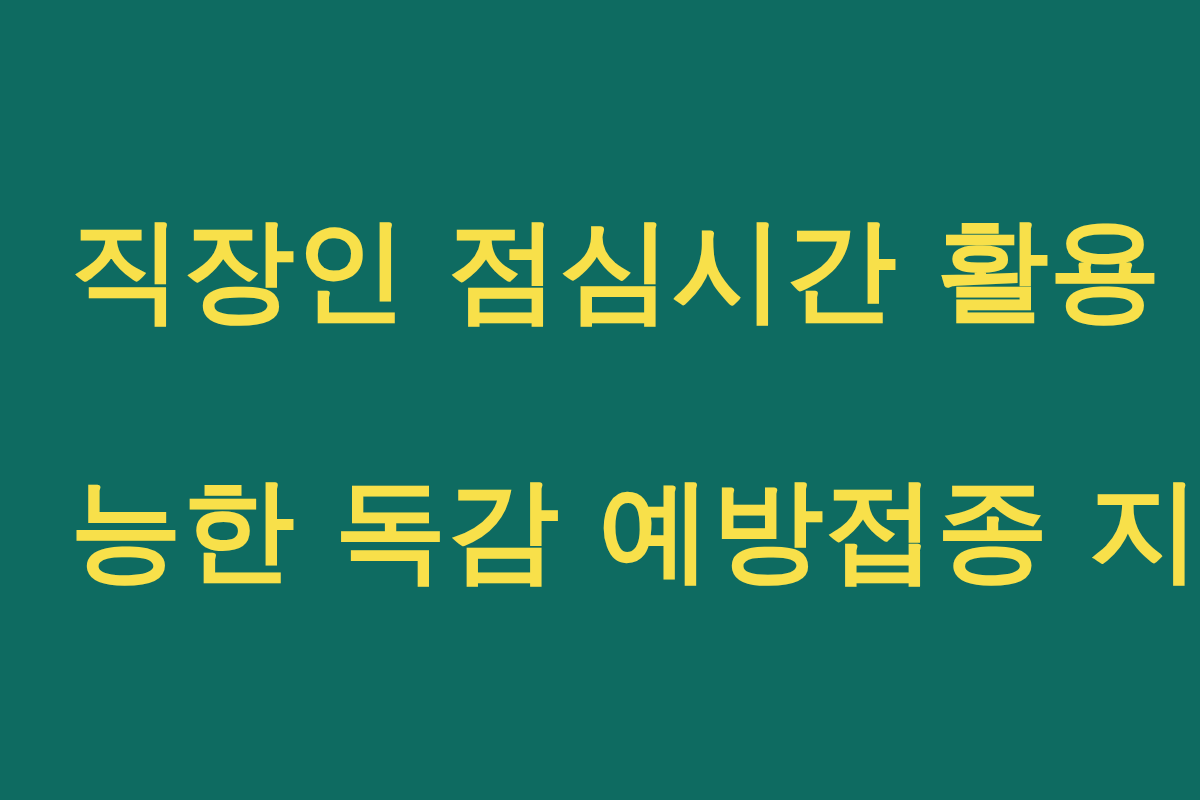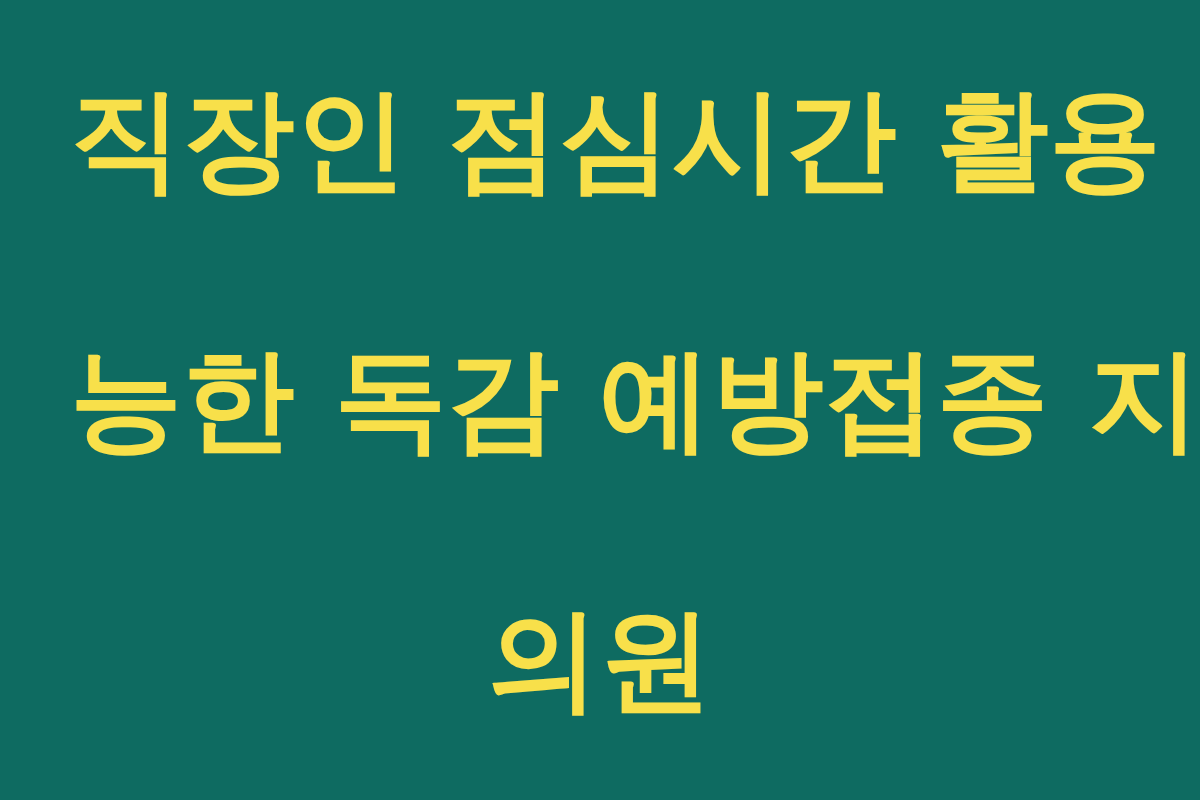--- a/index.html
+++ b/index.html
@@ -51,16 +51,15 @@
   }
 </style>
 </head>
 <body>
 
 <div id="thumbnail-card" style="background: rgb(14, 107, 97);">
 
   <h1 id="headline" style="color: rgb(248, 224, 74);">
     <span class="headline-line">직장인 점심시간 활용 가</span>
     <span class="headline-line">능한 독감 예방접종 지정</span>
-    <span class="headline-line">의원</span>
   </h1>
 
 </div>
 
 </body></html>

